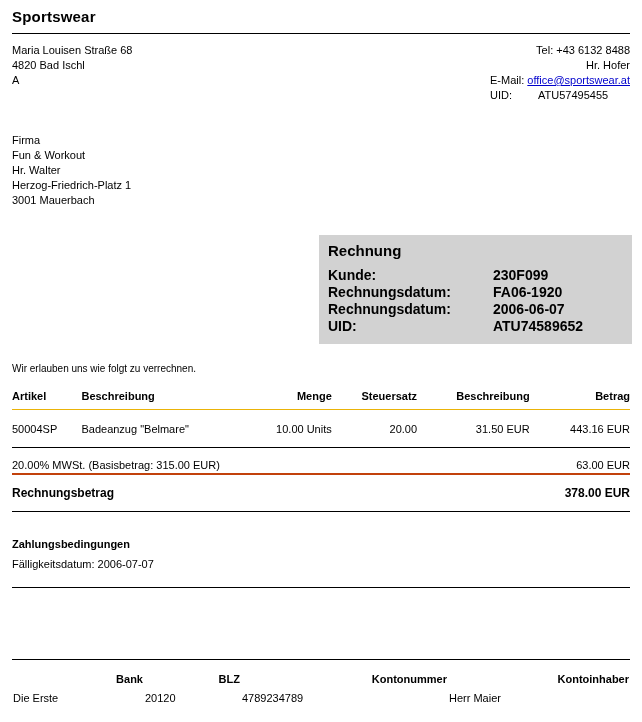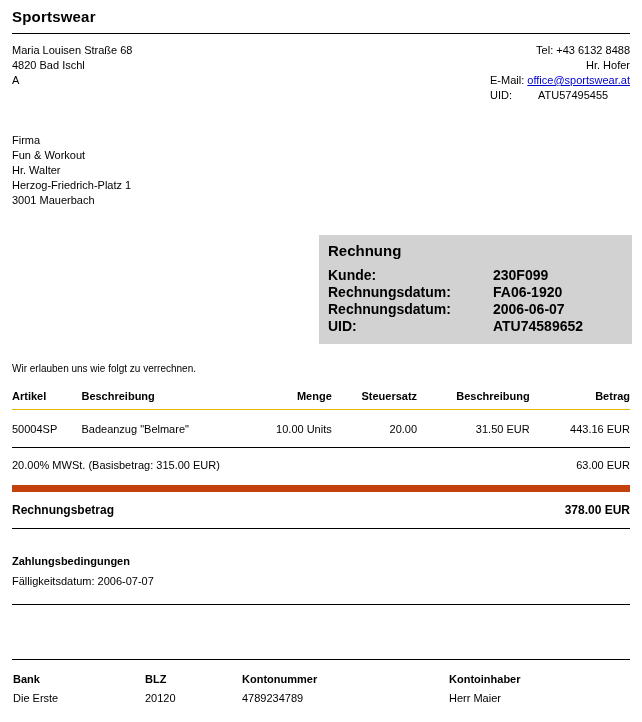--- a/index.html
+++ b/index.html
@@ -105,22 +105,22 @@
     border-bottom: 1px solid #eab308;
     margin-left: 8px;
   }
   .items td {
     padding: 13px 0 12px 0;
   }
   .items tr.item-row td {
     border-bottom: 1px solid #000;
   }
   .items tr.tax-row td {
-    border-bottom: 7px solid #c2410c;
-    padding: 11px 0 14px 0;
+    border-bottom: 2px solid #c2410c;
+    padding: 11px 0 2px 0;
     margin-top: 41px;
   }
   .items tr.total-row td {
     border-bottom: 1px solid #000;
     font-weight: bold;
     font-size: 12px;
     padding: 11px 0 11px 0;
   }
 
   .terms {
@@ -144,21 +144,21 @@
     right: 12px;
     bottom: 16px;
   }
   .bank-rule { margin-bottom: 12px; }
   .bank-table {
     width: 100%;
     border-collapse: collapse;
     font-size: 11px;
   }
   .bank-table th {
-    text-align: left;
+    text-align: right;
     font-weight: bold;
     padding-bottom: 6px;
     margin-left: 32px;
   }
   .bank-table td {
     text-align: left;
     padding-bottom: 2px;
   }
   .col-a { width: 130px; }
   .col-b { width: 95px; }

